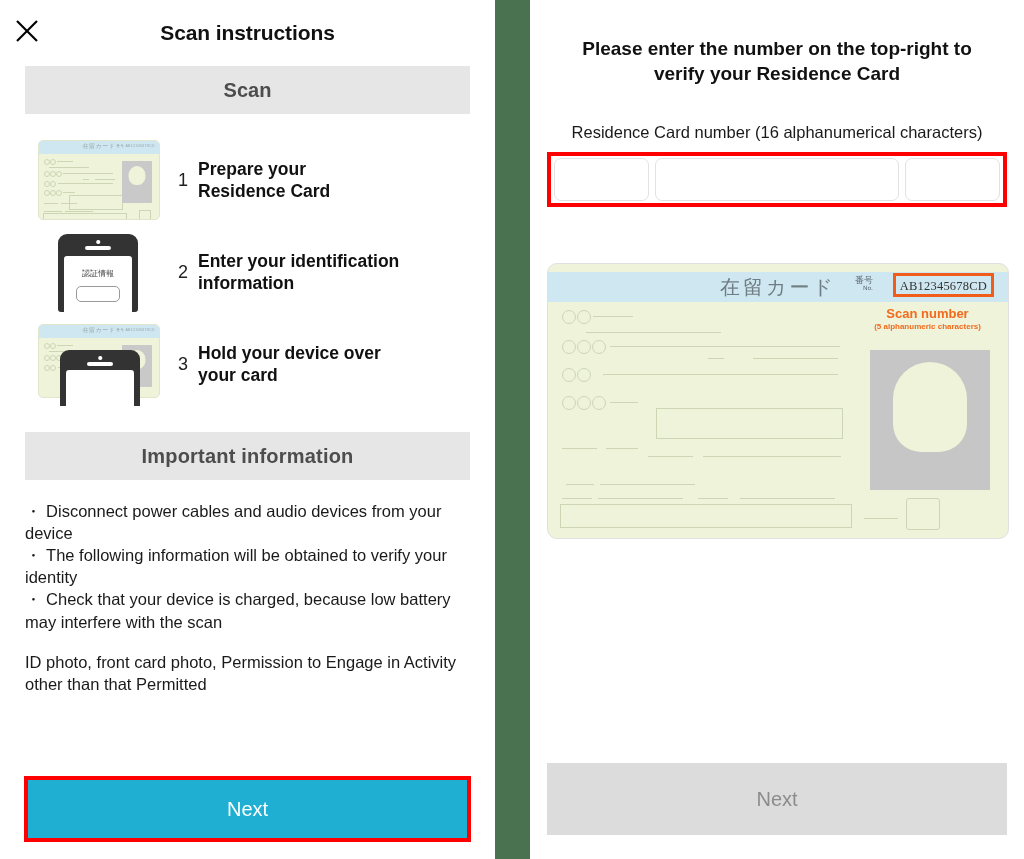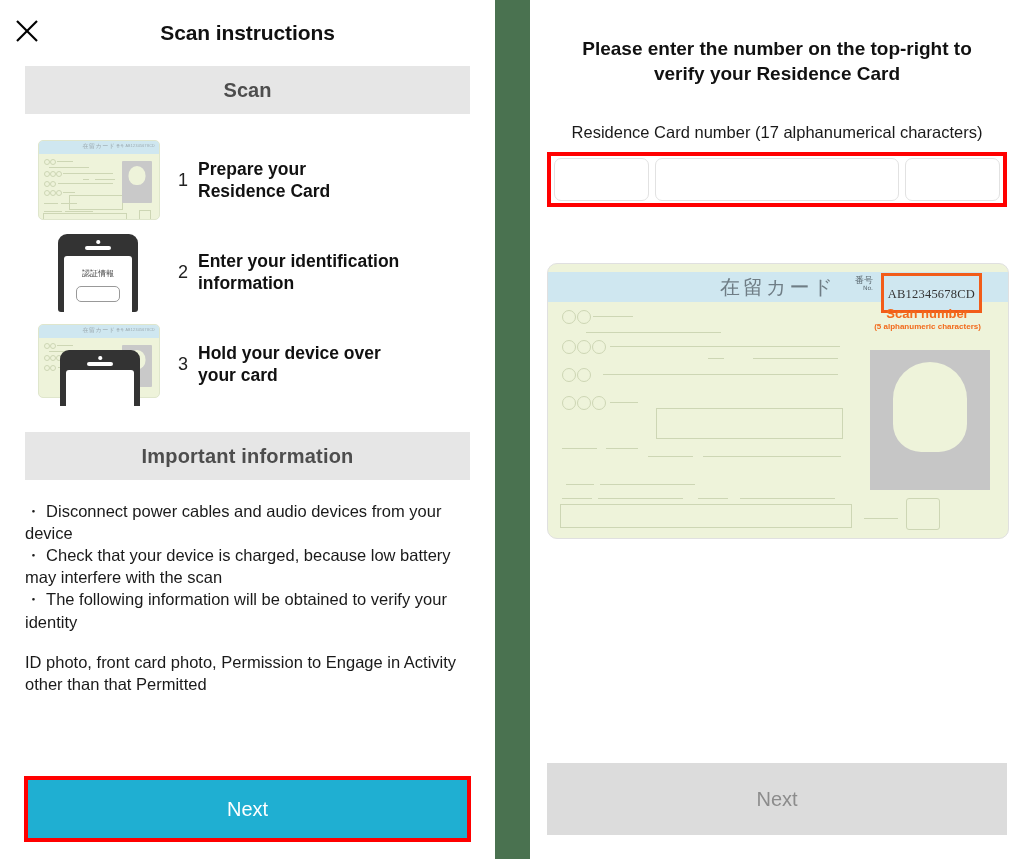--- a/index.html
+++ b/index.html
@@ -170,22 +170,22 @@
   .bc-title{
     position:absolute;left:0;right:0;top:10px;text-align:center;font-size:20px;
     color:#6f7d85;letter-spacing:3px;font-family:"DejaVu Sans",sans-serif;
   }
   .bc-nolabel{
     position:absolute;right:135px;top:12px;text-align:right;font-size:9px;
     color:#5d6b72;line-height:1.05;font-family:"DejaVu Sans",sans-serif;
   }
   .bc-nolabel small{font-size:6px;display:block;}
   .bc-numbox{
-    position:absolute;right:26px;top:9px;border:3px solid #f25c19;
-    padding:8px 4px;background:#cfe7f0;
+    position:absolute;right:14px;top:9px;border:3px solid #f25c19;
+    padding:0 4px;background:#cfe7f0;
   }
   .bc-numtext{
     font-size:12.5px;color:#333;letter-spacing:0.2px;
     font-family:"Liberation Serif","DejaVu Serif",serif;
   }
   .bc-cardnum{
     position:absolute;right:14px;top:42px;width:133px;text-align:center;
     color:#f26a1b;font-size:13px;font-weight:bold;
   }
   .bc-cardnum small{
@@ -330,41 +330,41 @@
         <div class="step-label">Hold your device over<br>your card</div>
       </div>
     </div>
 
     <div class="band info-band">
       <span class="band-text spaced">Important  information</span>
     </div>
 
     <div class="info-body">
       <p>・ Disconnect power cables and audio devices from your device</p>
+      <p>・ The following information will be obtained to verify your identity</p>
       <p>・ Check that your device is charged, because low battery may interfere with the scan</p>
-      <p>・ The following information will be obtained to verify your identity</p>
       <div class="info-gap"></div>
       <p>ID photo, front card photo, Permission to Engage in Activity other than that Permitted</p>
     </div>
 
     <div class="btn-wrap-left">
       <div class="btn-primary">
         <span class="btn-primary-text">Next</span>
       </div>
     </div>
   </div>
 
   <div class="divider"></div>
 
   <div class="panel-right">
 
 
     <div class="r-subtitle">Please enter the number on the top-right to verify your Residence Card</div>
 
-    <div class="r-field-label">Residence Card number (17 alphanumerical characters)</div>
+    <div class="r-field-label">Residence Card number (16 alphanumerical characters)</div>
 
     <div class="r-input-outline">
       <div class="r-seg s1"></div>
       <div class="r-seg s2"></div>
       <div class="r-seg s3"></div>
     </div>
 
     <div class="bigcard-wrap">
       <div class="bigcard">
         <div class="bc-head"></div>

